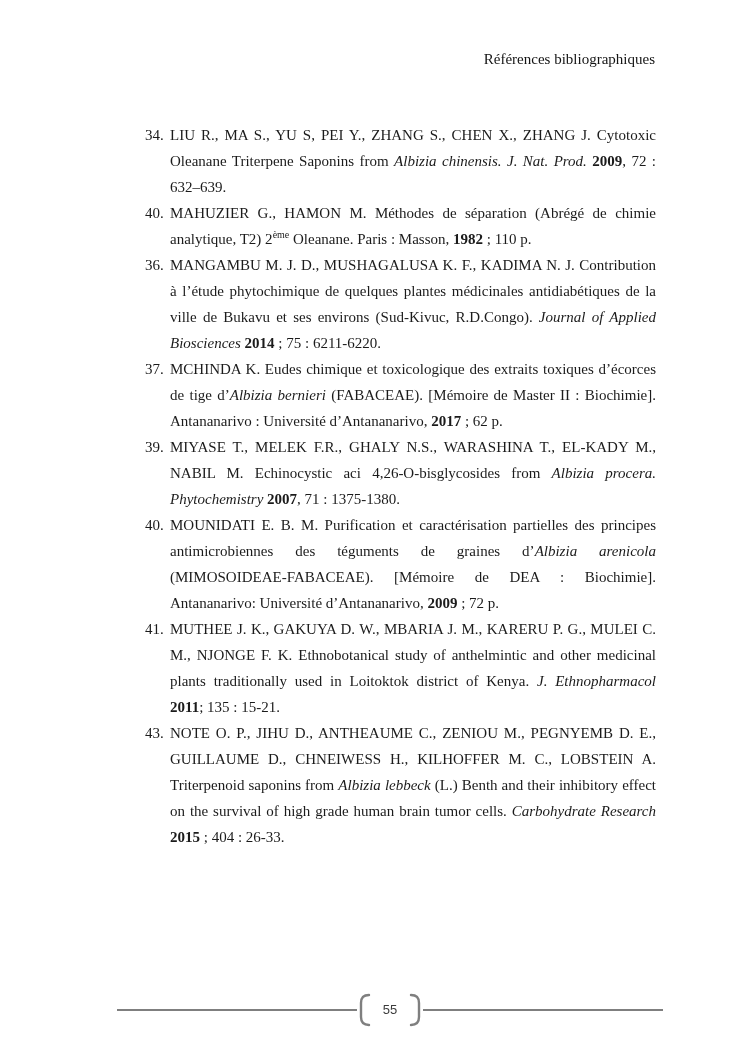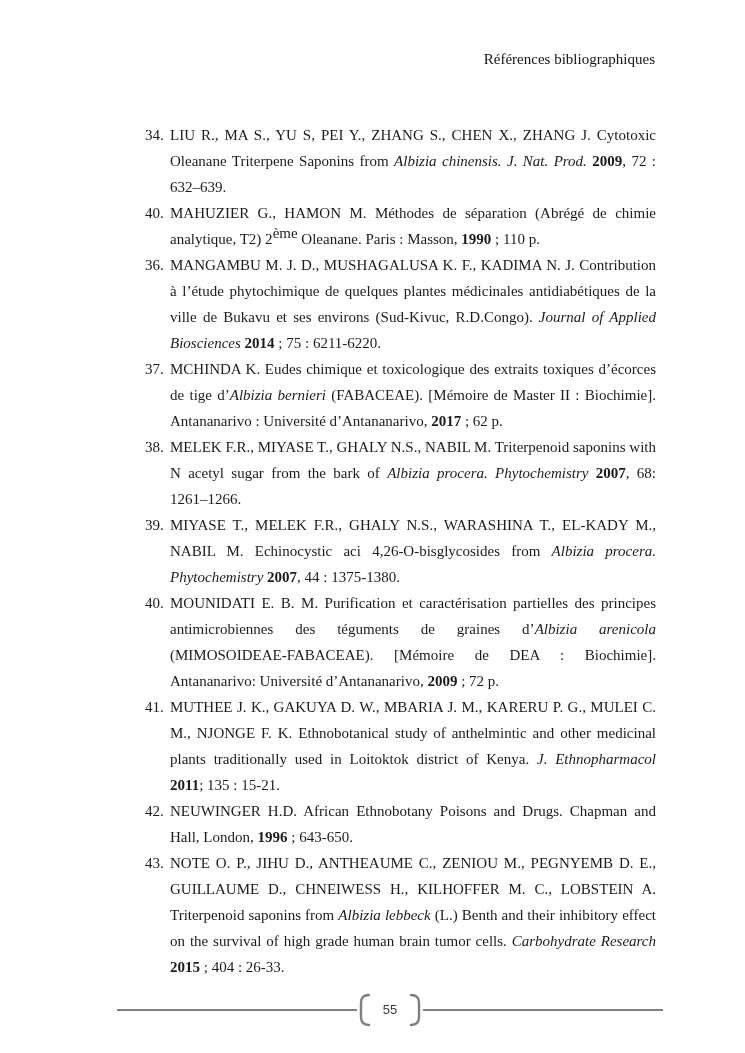--- a/index.html
+++ b/index.html
@@ -41,21 +41,21 @@
   }
   .entry .num {
     display: inline-block;
     width: 25px;
     text-indent: 0;
   }
   .seg-normal { font-style: normal; font-weight: normal; }
   .seg-italic { font-style: italic; }
   .seg-bold   { font-weight: bold; }
   .seg-sup {
-    font-size: 15px;
+    font-size: 10px;
     vertical-align: super;
     line-height: 0;
   }
   .footer {
     position: absolute;
     left: 117px;
     right: 82px;
     top: 991px;
     height: 38px;
     display: flex;
@@ -79,28 +79,26 @@
 </style>
 </head>
 <body>
 
 <div class="page">
 
   <div class="running-header">Références bibliographiques</div>
 
   <div class="content">
       <div class="entry"><span class="num">34.</span><span class="seg-normal">LIU R., MA S., YU S, PEI Y., ZHANG S., CHEN X., ZHANG J. Cytotoxic Oleanane Triterpene Saponins from </span><span class="seg-italic">Albizia chinensis. J. Nat. Prod. </span><span class="seg-bold">2009</span><span class="seg-normal">, 72 : 632–639.</span></div>
-      <div class="entry"><span class="num">40.</span><span class="seg-normal">MAHUZIER G., HAMON M. Méthodes de séparation (Abrégé de chimie analytique, T2) 2</span><span class="seg-sup">ème</span><span class="seg-normal"> Oleanane. Paris : Masson, </span><span class="seg-bold">1990</span><span class="seg-normal"> ; 110 p.</span></div>
+      <div class="entry"><span class="num">40.</span><span class="seg-normal">MAHUZIER G., HAMON M. Méthodes de séparation (Abrégé de chimie analytique, T2) 2</span><span class="seg-sup">ème</span><span class="seg-normal"> Oleanane. Paris : Masson, </span><span class="seg-bold">1982</span><span class="seg-normal"> ; 110 p.</span></div>
       <div class="entry"><span class="num">36.</span><span class="seg-normal">MANGAMBU M. J. D., MUSHAGALUSA K. F., KADIMA N. J. Contribution à l’étude phytochimique de quelques plantes médicinales antidiabétiques de la ville de Bukavu et ses environs (Sud-Kivuc, R.D.Congo). </span><span class="seg-italic">Journal of Applied Biosciences </span><span class="seg-bold">2014</span><span class="seg-normal"> ; 75 : 6211-6220.</span></div>
       <div class="entry"><span class="num">37.</span><span class="seg-normal">MCHINDA K. Eudes chimique et toxicologique des extraits toxiques d’écorces de tige d’</span><span class="seg-italic">Albizia bernieri</span><span class="seg-normal"> (FABACEAE). [Mémoire de Master II : Biochimie]. Antananarivo : Université d’Antananarivo, </span><span class="seg-bold">2017</span><span class="seg-normal"> ; 62 p.</span></div>
-      <div class="entry"><span class="num">38.</span><span class="seg-normal">MELEK F.R., MIYASE T., GHALY N.S., NABIL M. Triterpenoid saponins with N acetyl sugar from the bark of </span><span class="seg-italic">Albizia procera. Phytochemistry </span><span class="seg-bold">2007</span><span class="seg-normal">, 68: 1261–1266.</span></div>
-      <div class="entry"><span class="num">39.</span><span class="seg-normal">MIYASE T., MELEK F.R., GHALY N.S., WARASHINA T., EL-KADY M., NABIL M. Echinocystic aci 4,26-O-bisglycosides from </span><span class="seg-italic">Albizia procera. Phytochemistry </span><span class="seg-bold">2007</span><span class="seg-normal">, 44 : 1375-1380.</span></div>
+      <div class="entry"><span class="num">39.</span><span class="seg-normal">MIYASE T., MELEK F.R., GHALY N.S., WARASHINA T., EL-KADY M., NABIL M. Echinocystic aci 4,26-O-bisglycosides from </span><span class="seg-italic">Albizia procera. Phytochemistry </span><span class="seg-bold">2007</span><span class="seg-normal">, 71 : 1375-1380.</span></div>
       <div class="entry"><span class="num">40.</span><span class="seg-normal">MOUNIDATI E. B. M. Purification et caractérisation partielles des principes antimicrobiennes des téguments de graines d’</span><span class="seg-italic">Albizia arenicola</span><span class="seg-normal"> (MIMOSOIDEAE-FABACEAE). [Mémoire de DEA : Biochimie]. Antananarivo: Université d’Antananarivo, </span><span class="seg-bold">2009</span><span class="seg-normal"> ; 72 p.</span></div>
       <div class="entry"><span class="num">41.</span><span class="seg-normal">MUTHEE J. K., GAKUYA D. W., MBARIA J. M., KARERU P. G., MULEI C. M., NJONGE F. K. Ethnobotanical study of anthelmintic and other medicinal plants traditionally used in Loitoktok district of Kenya. </span><span class="seg-italic">J. Ethnopharmacol </span><span class="seg-bold">2011</span><span class="seg-normal">; 135 : 15-21.</span></div>
-      <div class="entry"><span class="num">42.</span><span class="seg-normal">NEUWINGER H.D. African Ethnobotany Poisons and Drugs. Chapman and Hall, London, </span><span class="seg-bold">1996</span><span class="seg-normal"> ; 643-650.</span></div>
       <div class="entry"><span class="num">43.</span><span class="seg-normal">NOTE O. P., JIHU D., ANTHEAUME C., ZENIOU M., PEGNYEMB D. E., GUILLAUME D., CHNEIWESS H., KILHOFFER M. C., LOBSTEIN A. Triterpenoid saponins from </span><span class="seg-italic">Albizia lebbeck</span><span class="seg-normal"> (L.) Benth and their inhibitory effect on the survival of high grade human brain tumor cells. </span><span class="seg-italic">Carbohydrate Research </span><span class="seg-bold">2015</span><span class="seg-normal"> ; 404 : 26-33.</span></div>
     </div>
 
   <div class="footer">
     <div class="rule"></div>
     <svg class="bracket-svg" width="14" height="36" viewBox="0 0 14 36">
       <path d="M12 3 Q4 3 4 11 L4 25 Q4 33 12 33" fill="none" stroke="#7f7f7f" stroke-width="2.4" stroke-linecap="round"></path>
     </svg>
     <span class="page-number">55</span>
     <svg class="bracket-svg" width="14" height="36" viewBox="0 0 14 36">

